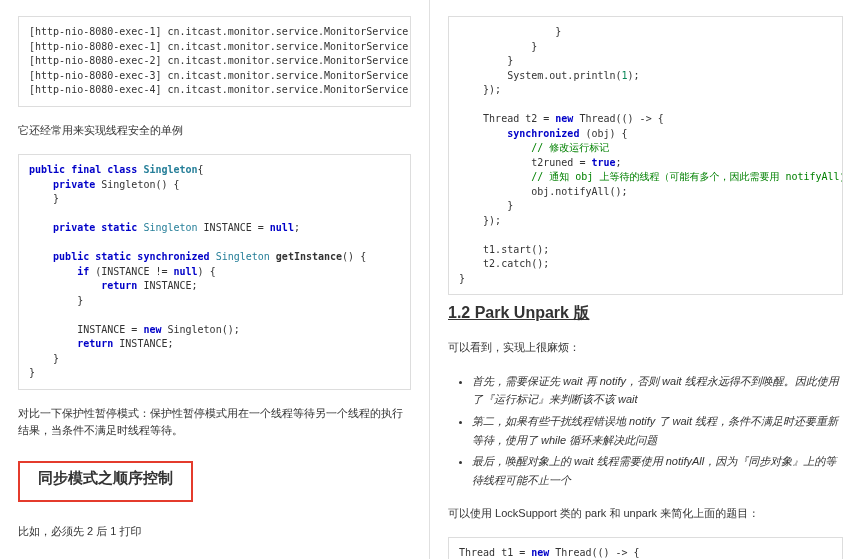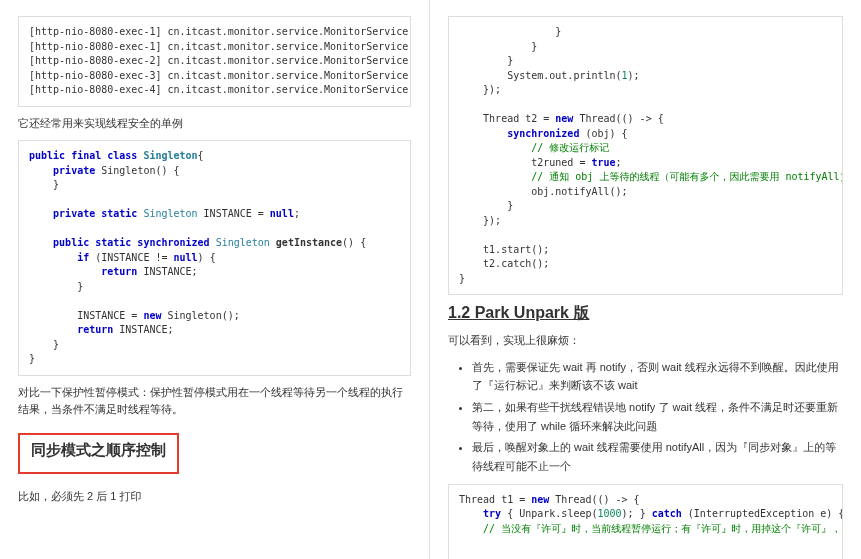--- a/index.html
+++ b/index.html
@@ -31,49 +31,49 @@
     font-family: Consolas, Menlo, monospace;
     font-size: 10px;
     line-height: 1.45;
     white-space: pre;
     background: #fff;
     margin: 6px 0;
     color: #333;
     overflow: hidden;
   }
   p.plain {
-    margin: 8px 0;
+    margin: 15px 0;
     font-size: 11px;
     line-height: 1.6;
   }
   h2 {
     font-size: 15px;
     font-weight: 700;
-    margin: 10px 5px 4px;
+    margin: 10px 12px 4px;
   }
   h3 {
     font-size: 16px;
     font-weight: 700;
     margin: 8px 0 4px;
     text-decoration: underline;
   }
   .redbox {
     border: 2px solid #e43b2c;
     display: inline-block;
     padding: 4px 6px 8px;
     margin: 6px 0;
   }
   .redbox h2 { margin-top: 2px; }
   ul.bullets {
     margin: 6px 0 8px;
     padding-left: 24px;
     font-size: 11px;
     line-height: 1.7;
   }
-  ul.bullets li { margin-bottom: 3px; }
+  ul.bullets li { margin-bottom: 3px; font-style: italic; }
   .kw  { color: #0000c8; font-weight: bold; }
   .cls { color: #267f99; }
   .cmt { color: #008000; text-align: right; }
   .num { color: #098658; }
   .b   { font-weight: bold; }
 </style>
 </head>
 <body>
 
 <div class="col col-left">
@@ -139,20 +139,21 @@
   <h3>1.2 Park Unpark 版</h3>
 
   <p class="plain">可以看到，实现上很麻烦：</p>
 
   <ul class="bullets">
     <li>首先，需要保证先 wait 再 notify，否则 wait 线程永远得不到唤醒。因此使用了『运行标记』来判断该不该 wait</li>
     <li>第二，如果有些干扰线程错误地 notify 了 wait 线程，条件不满足时还要重新等待，使用了 while 循环来解决此问题</li>
     <li>最后，唤醒对象上的 wait 线程需要使用 notifyAll，因为『同步对象』上的等待线程可能不止一个</li>
   </ul>
 
+  <p class="plain">可以使用 LockSupport 类的 park 和 unpark 来简化上面的题目：</p>
 
   <pre class="code-block"><span>Thread t1 = </span><span class="kw">new</span><span> Thread(() -&gt; {</span>
 <span class="kw">    try</span><span> { Unpark.sleep(</span><span class="num">1000</span><span>); } </span><span class="kw">catch</span><span> (InterruptedException e) { }</span>
 <span class="cmt">    // 当没有『许可』时，当前线程暂停运行；有『许可』时，用掉这个『许可』，当前线程恢复运行</span>
 
 
 
 
 
 

